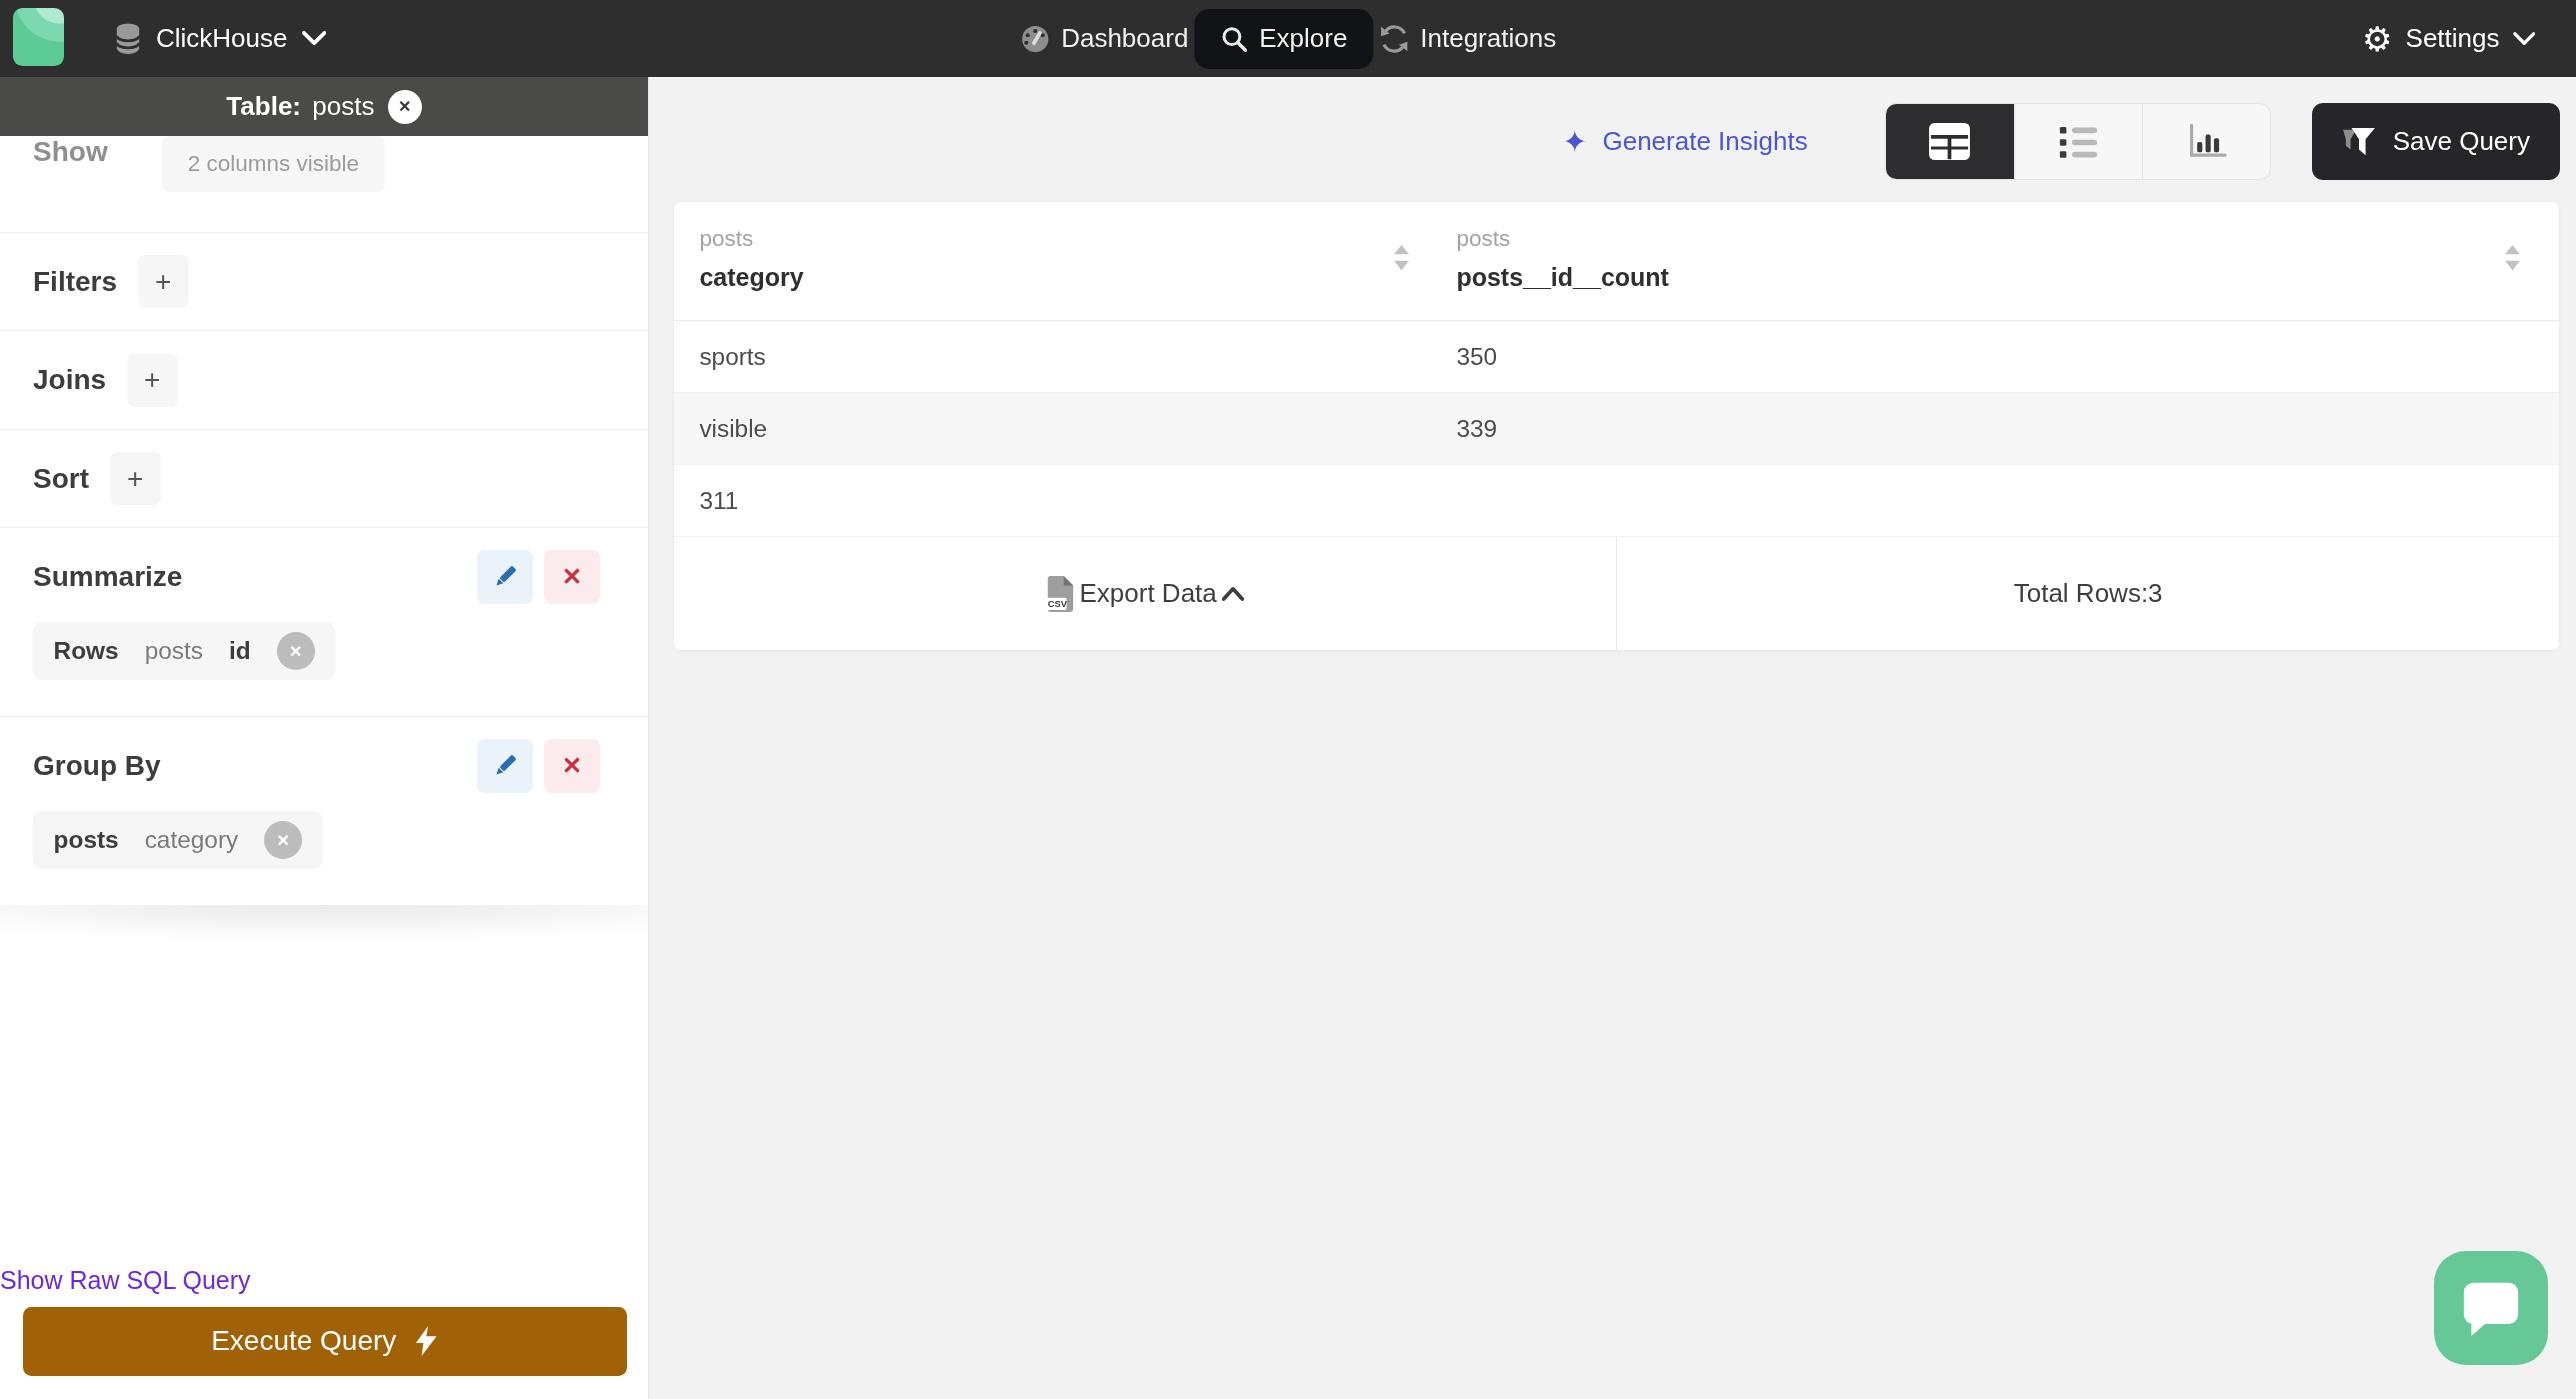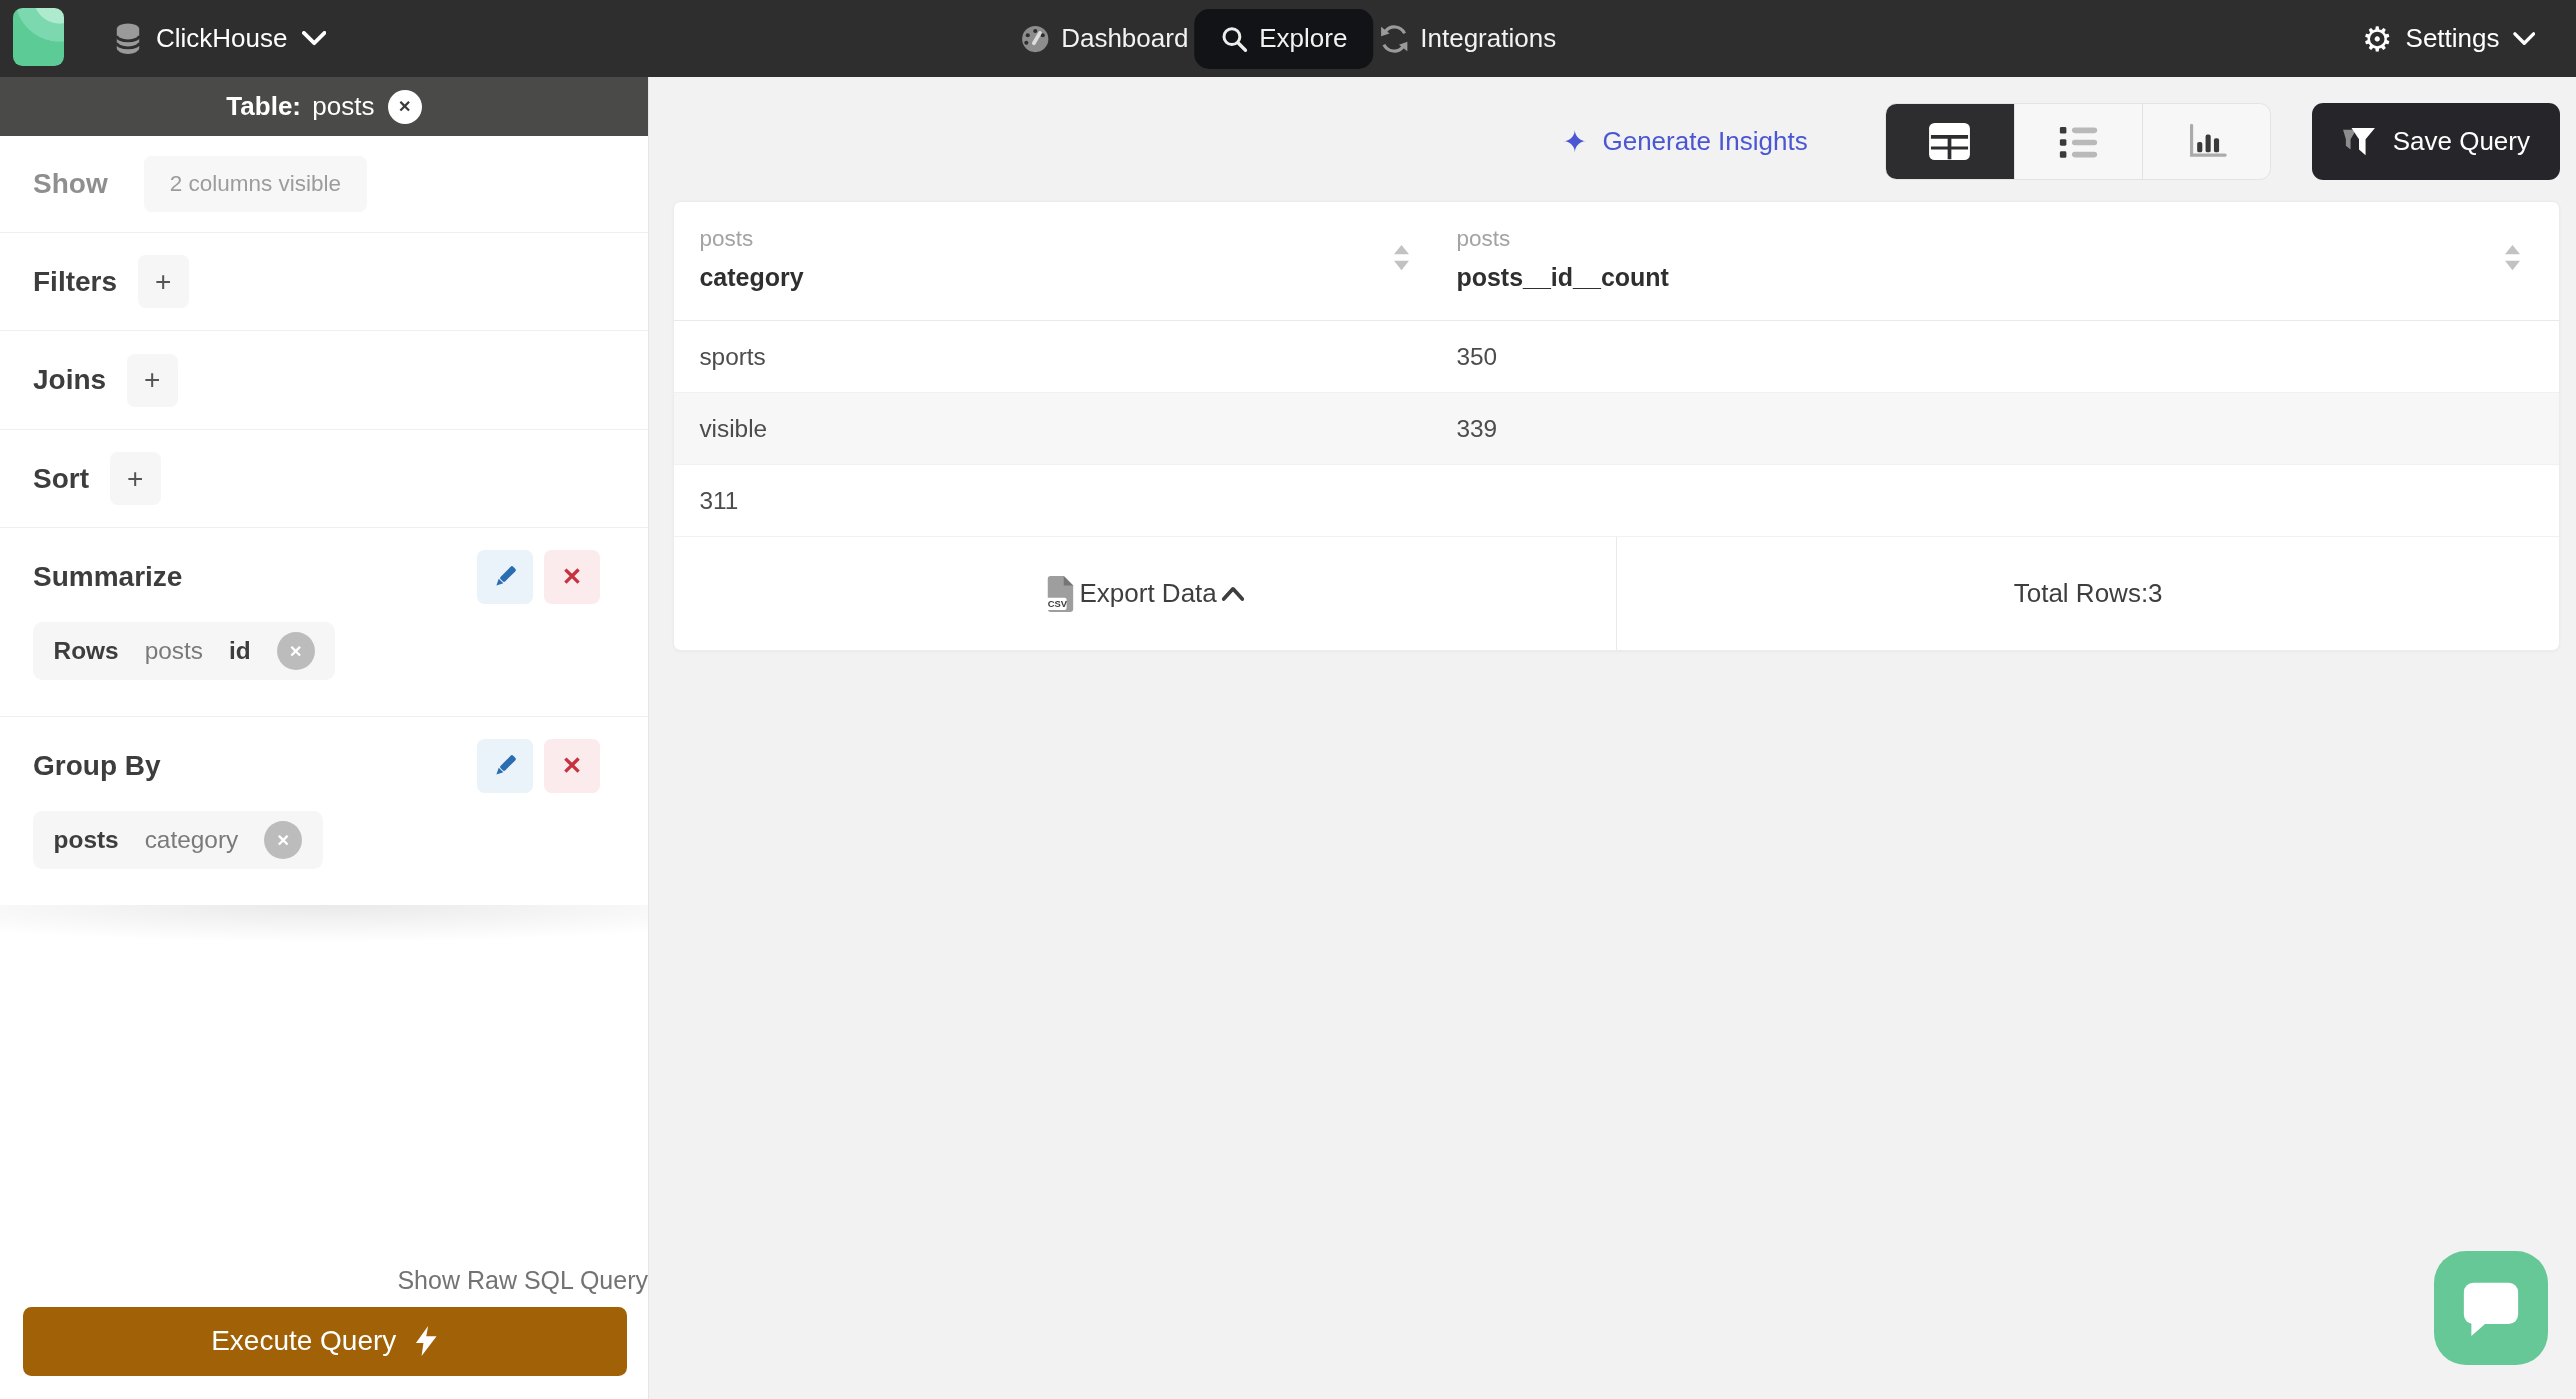--- a/index.html
+++ b/index.html
@@ -23,21 +23,21 @@
 
   
   .sidebar { position:absolute; top:77px; left:0; width:649px; bottom:0; background:#fff;
              border-right:0.9px solid #e6e6e6; z-index:20; }
   .sb-header { height:59px; background:#4a4a49; color:#fff; display:flex; align-items:center;
                justify-content:center; gap:11.3px; font-size:26px; }
   .sb-header b { font-weight:700; }
   .close-badge { width:34px; height:34px; border-radius:50%; background:#fff; color:#3a3a3a;
                  display:flex; align-items:center; justify-content:center; font-size:16px; font-weight:700;
                  border:none; cursor:pointer; margin-left:1.9px; }
-  .show-row { display:flex; align-items:center; gap:36px; height:96px; padding-left:33px; }
+  .show-row { display:flex; align-items:flex-start; gap:54px; height:96px; padding-left:33px; }
   .show-label { color:#8f8f8f; font-size:28px; font-weight:700; }
   .muted-chip { background:#f7f7f7; border-radius:7.5px; padding:15px 26px; color:#9c9c9c; font-size:22.5px;
                 cursor:pointer; }
   .section { border-top:0.9px solid #efefef; }
   .srow { display:flex; align-items:center; gap:20.6px; height:97px; padding-left:33px; }
   .slabel { color:#3d3d3d; font-size:28px; font-weight:700; }
   .plus-btn { width:51px; height:53px; background:#f6f6f6; border:none; border-radius:7.5px; color:#555;
               font-size:28px; cursor:pointer; display:flex; align-items:center; justify-content:center; }
   .sec-head { display:flex; align-items:center; padding:22.5px 48px 0 33px; height:75px; }
   .sec-head .slabel { flex:1; }
@@ -45,21 +45,21 @@
               display:flex; align-items:center; justify-content:center; }
   .edit-btn { background:#eaf2fa; margin-right:11.3px; }
   .del-btn  { background:#fcebed; color:#c8323e; font-size:24.4px; font-weight:700; }
   .chip-row { padding:19px 33px 36px 33px; }
   .pill { display:inline-flex; align-items:center; gap:26px; background:#f6f6f6; border-radius:9.4px;
           height:58px; padding:0 20.6px; font-size:24.4px; color:#7a7a7a; }
   .pill b { color:#3d3d3d; font-weight:700; }
   .pill-x { width:38px; height:38px; border-radius:50%; background:#bcbcbc; color:#fff; border:none;
             font-size:16px; font-weight:700; display:flex; align-items:center; justify-content:center; cursor:pointer; }
   .section-shadow { height:60px; background:radial-gradient(120% 100% at 50% 0%, rgba(0,0,0,0.085), rgba(0,0,0,0) 62%); }
-  .raw-sql { position:absolute; bottom:105px; left:0; width:100%; text-align:right; color:#737373;
+  .raw-sql { position:absolute; bottom:105px; left:0; width:100%; text-align:left; color:#6d28d9;
              font-size:25px; cursor:pointer; background:none; border:none; font-family:inherit; }
   .exec-btn { position:absolute; left:22.5px; bottom:24.4px; width:604px; height:69px; background:#a16207;
               border:none; border-radius:8.4px; color:#fff; font-size:28px; font-family:inherit;
               display:flex; align-items:center; justify-content:center; gap:19px; cursor:pointer; }
 
   
   .main { position:absolute; left:649px; top:77px; right:0; bottom:0; background:#f2f2f3; }
   .toolbar { position:absolute; top:26px; left:0; right:16px; height:77px; display:flex; align-items:center; }
   .insights { margin-left:auto; display:flex; align-items:center; gap:15px; color:#4a56d2; font-size:26px;
               cursor:pointer; background:none; border:none; font-family:inherit; }

